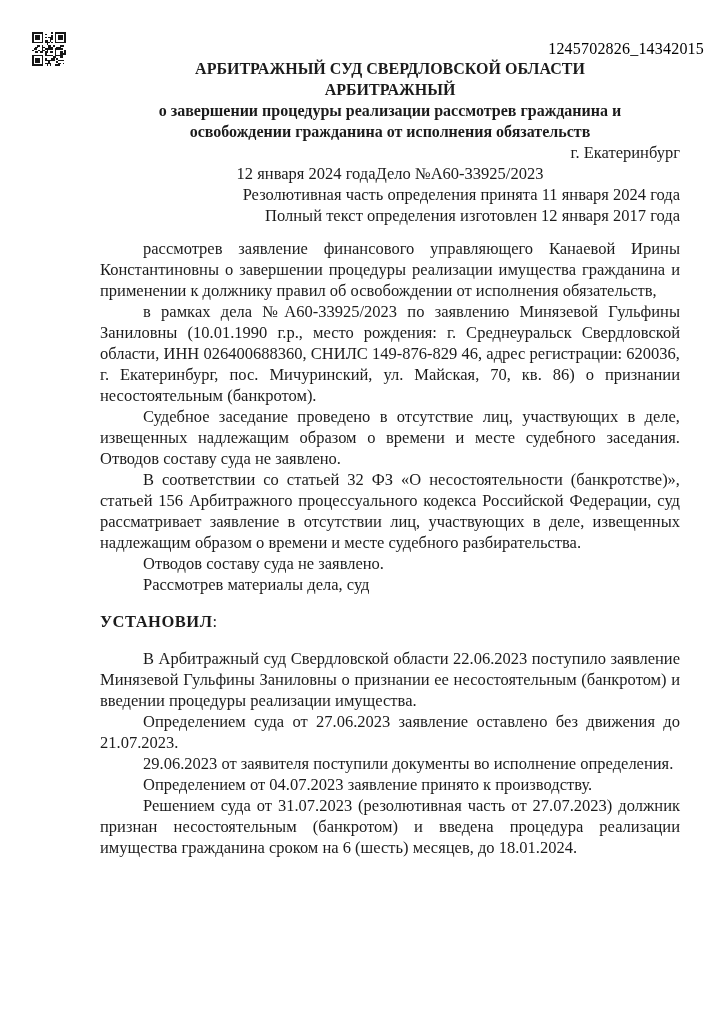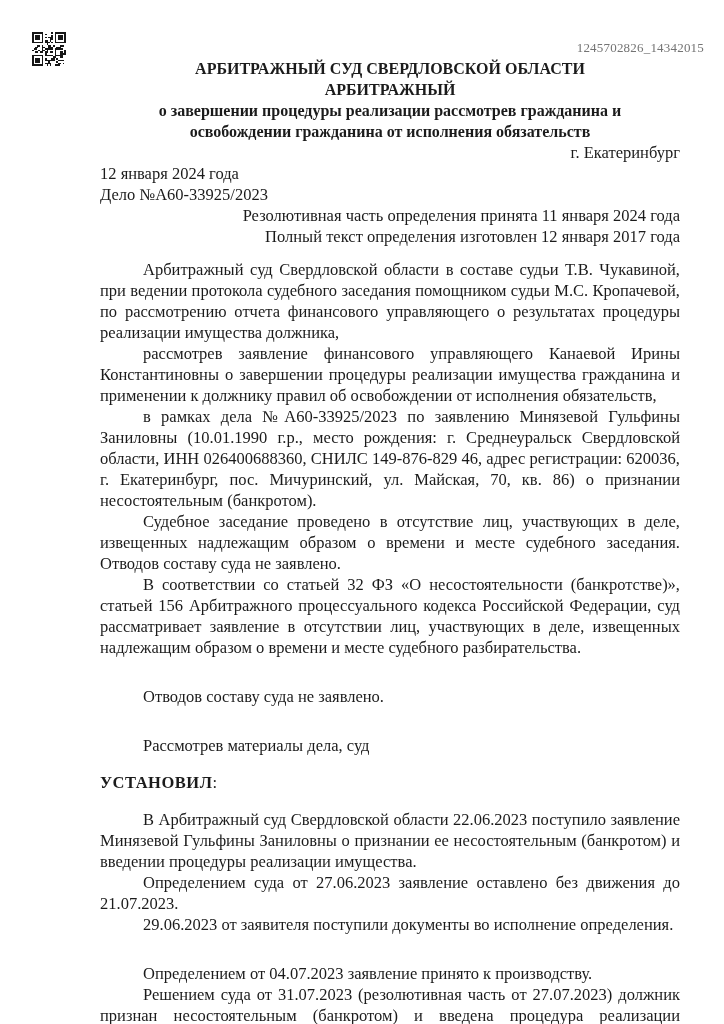--- a/index.html
+++ b/index.html
@@ -9,36 +9,36 @@
     font-family: "Liberation Serif", "DejaVu Serif", serif;
     color: #1b1b1b;
   }
   .page { position: relative; width: 724px; height: 1024px; overflow: hidden; background: #fff; }
 
   .qr { position: absolute; left: 32px; top: 32px; width: 34px; height: 34px; }
   .qr svg { width: 100%; height: 100%; fill: #161616; }
 
   .doc-id {
     position: absolute; top: 40px; right: 20px;
-    font-size: 13px; color: #737373; letter-spacing: 0.2px;
+    font-size: 16px; color: #000000; letter-spacing: 0.2px;
   }
 
   .content {
     position: absolute; left: 100px; top: 58px; width: 580px;
     font-size: 16.5px; line-height: 21px;
   }
 
   .hline { text-align: center; font-weight: bold; font-size: 16px; }
   .plain { text-align: right; }
-  .dateline { display: flex; justify-content: center; flex-direction: column; }
+  .dateline { display: flex; justify-content: center; }
 
   .gap { height: 12px; }
 
   .para { margin: 0; text-align: justify; text-indent: 43px; }
-  .para.nojust { text-align: left; margin-top: 28px; }
+  .para.nojust { text-align: left; }
 
   .ustanovil { text-align: left; margin: 16px 0; }
   .ustanovil .b { font-weight: bold; letter-spacing: 0.5px; }
   .ustanovil .n { font-weight: normal; }
 </style>
 </head>
 <body>
 
 <div class="page">
 
@@ -189,21 +189,20 @@
     <div class="plain">г. Екатеринбург</div>
     <div class="dateline">
       <span>12 января 2024 года</span>
       <span>Дело №А60-33925/2023</span>
     </div>
     <div class="plain">Резолютивная часть определения принята 11 января 2024 года</div>
     <div class="plain">Полный текст определения изготовлен 12 января 2017 года</div>
 
     <div class="gap"></div>
 
-    <p class="para">Арбитражный суд Свердловской области в составе судьи Т.В. Чукавиной, при ведении протокола судебного заседания помощником судьи М.С. Кропачевой, по рассмотрению отчета финансового управляющего о результатах процедуры реализации имущества должника,</p>
     <p class="para">рассмотрев заявление финансового управляющего Канаевой Ирины Константиновны о завершении процедуры реализации имущества гражданина и применении к должнику правил об освобождении от исполнения обязательств,</p>
     <p class="para">в рамках дела №А60-33925/2023 по заявлению Минязевой Гульфины Заниловны (10.01.1990 г.р., место рождения: г. Среднеуральск Свердловской области, ИНН 026400688360, СНИЛС 149-876-829 46, адрес регистрации: 620036, г. Екатеринбург, пос. Мичуринский, ул. Майская, 70, кв. 86) о признании несостоятельным (банкротом).</p>
     <p class="para">Судебное заседание проведено в отсутствие лиц, участвующих в деле, извещенных надлежащим образом о времени и месте судебного заседания. Отводов составу суда не заявлено.</p>
     <p class="para">В соответствии со статьей 32 ФЗ «О несостоятельности (банкротстве)», статьей 156 Арбитражного процессуального кодекса Российской Федерации, суд рассматривает заявление в отсутствии лиц, участвующих в деле, извещенных надлежащим образом о времени и месте судебного разбирательства.</p>
     <p class="para nojust">Отводов составу суда не заявлено.</p>
     <p class="para nojust">Рассмотрев материалы дела, суд</p>
 
     <div class="ustanovil">
       <span class="b">УСТАНОВИЛ</span><span class="n">:</span>
     </div>

